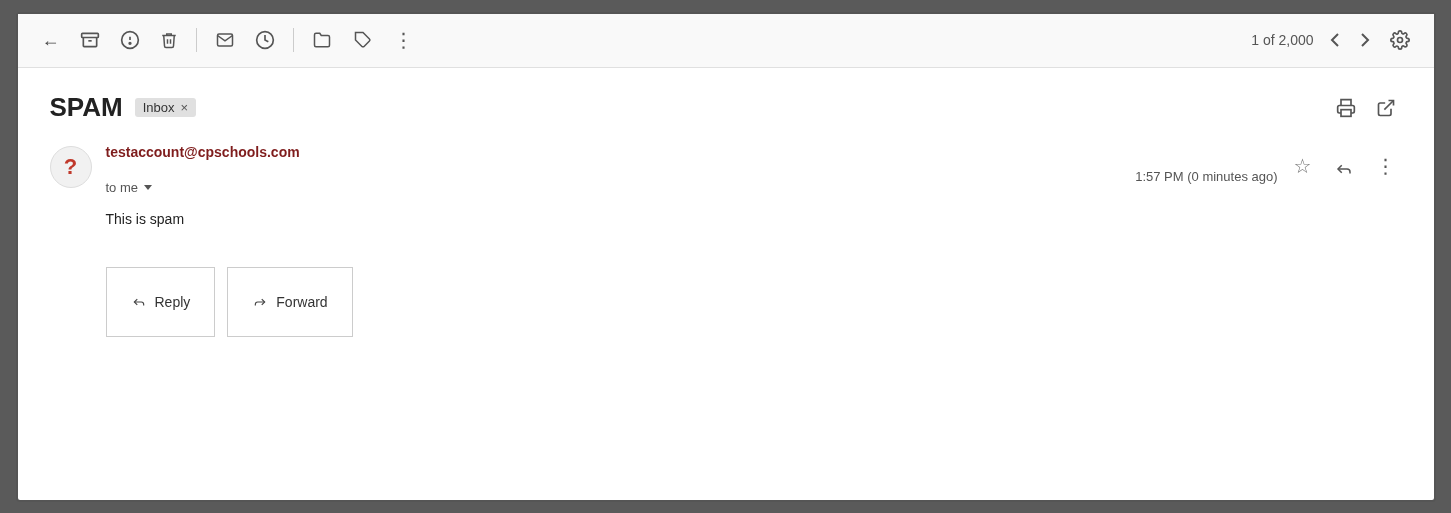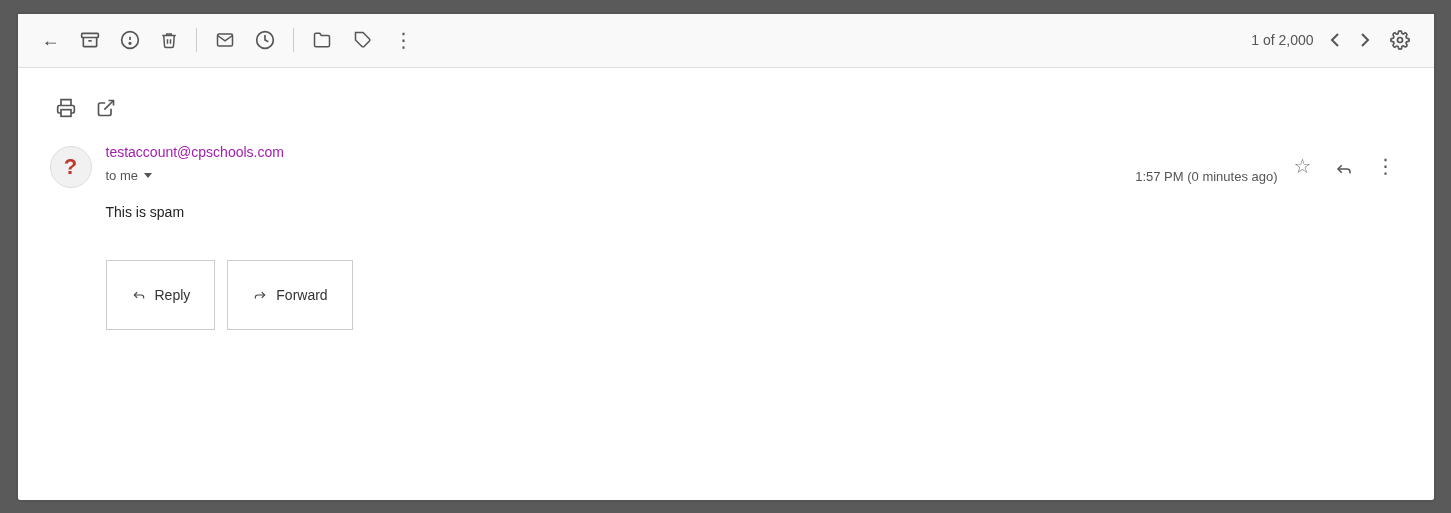--- a/index.html
+++ b/index.html
@@ -134,30 +134,30 @@
     .avatar-question {
       color: #c0392b;
       font-size: 22px;
       font-weight: bold;
     }
     .sender-info {
       flex: 1;
     }
     .sender-from {
       font-size: 14px;
-      font-weight: normal;
-      color: #a21caf;
+      font-weight: bold;
+      color: #7f1d1d;
     }
     .sender-to {
       font-size: 13px;
       color: #555;
       display: flex;
       align-items: center;
       gap: 4px;
-      margin-top: 8px;
+      margin-top: 20px;
     }
     .sender-meta-right {
       display: flex;
       align-items: flex-end;
       gap: 10px;
       margin-top: 4px;
     }
     .timestamp {
       font-size: 13px;
       color: #555;
@@ -276,20 +276,27 @@
       <svg width="20" height="20" viewBox="0 0 24 24" fill="none" stroke="#555" stroke-width="2">
           <circle cx="12" cy="12" r="3"></circle>
           <path d="M19.4 15a1.65 1.65 0 00.33 1.82l.06.06a2 2 0 010 2.83 2 2 0 01-2.83 0l-.06-.06a1.65 1.65 0 00-1.82-.33 1.65 1.65 0 00-1 1.51V21a2 2 0 01-4 0v-.09A1.65 1.65 0 009 19.4a1.65 1.65 0 00-1.82.33l-.06.06a2 2 0 01-2.83-2.83l.06-.06A1.65 1.65 0 004.68 15a1.65 1.65 0 00-1.51-1H3a2 2 0 010-4h.09A1.65 1.65 0 004.6 9a1.65 1.65 0 00-.33-1.82l-.06-.06a2 2 0 012.83-2.83l.06.06A1.65 1.65 0 009 4.68a1.65 1.65 0 001-1.51V3a2 2 0 014 0v.09a1.65 1.65 0 001 1.51 1.65 1.65 0 001.82-.33l.06-.06a2 2 0 012.83 2.83l-.06.06A1.65 1.65 0 0019.4 9a1.65 1.65 0 001.51 1H21a2 2 0 010 4h-.09a1.65 1.65 0 00-1.51 1z"></path>
         </svg>
     </button>
   </div>
 
   <div class="email-content">
 
     <div class="email-subject-row">
+      <div class="email-subject-left">
+        <span class="subject-title">SPAM</span>
+        <span class="inbox-tag">
+          <span>Inbox</span>
+          <span class="inbox-tag-x">×</span>
+        </span>
+      </div>
       <div class="subject-actions">
         <button class="icon-btn" title="Print">
           <svg width="20" height="20" viewBox="0 0 24 24" fill="none" stroke="#555" stroke-width="2">
               <polyline points="6 9 6 2 18 2 18 9"></polyline>
               <path d="M6 18H4a2 2 0 01-2-2v-5a2 2 0 012-2h16a2 2 0 012 2v5a2 2 0 01-2 2h-2"></path>
               <rect x="6" y="14" width="12" height="8"></rect>
             </svg>
         </button>
         <button class="icon-btn" title="Open in new window">
           <svg width="20" height="20" viewBox="0 0 24 24" fill="none" stroke="#555" stroke-width="2">

